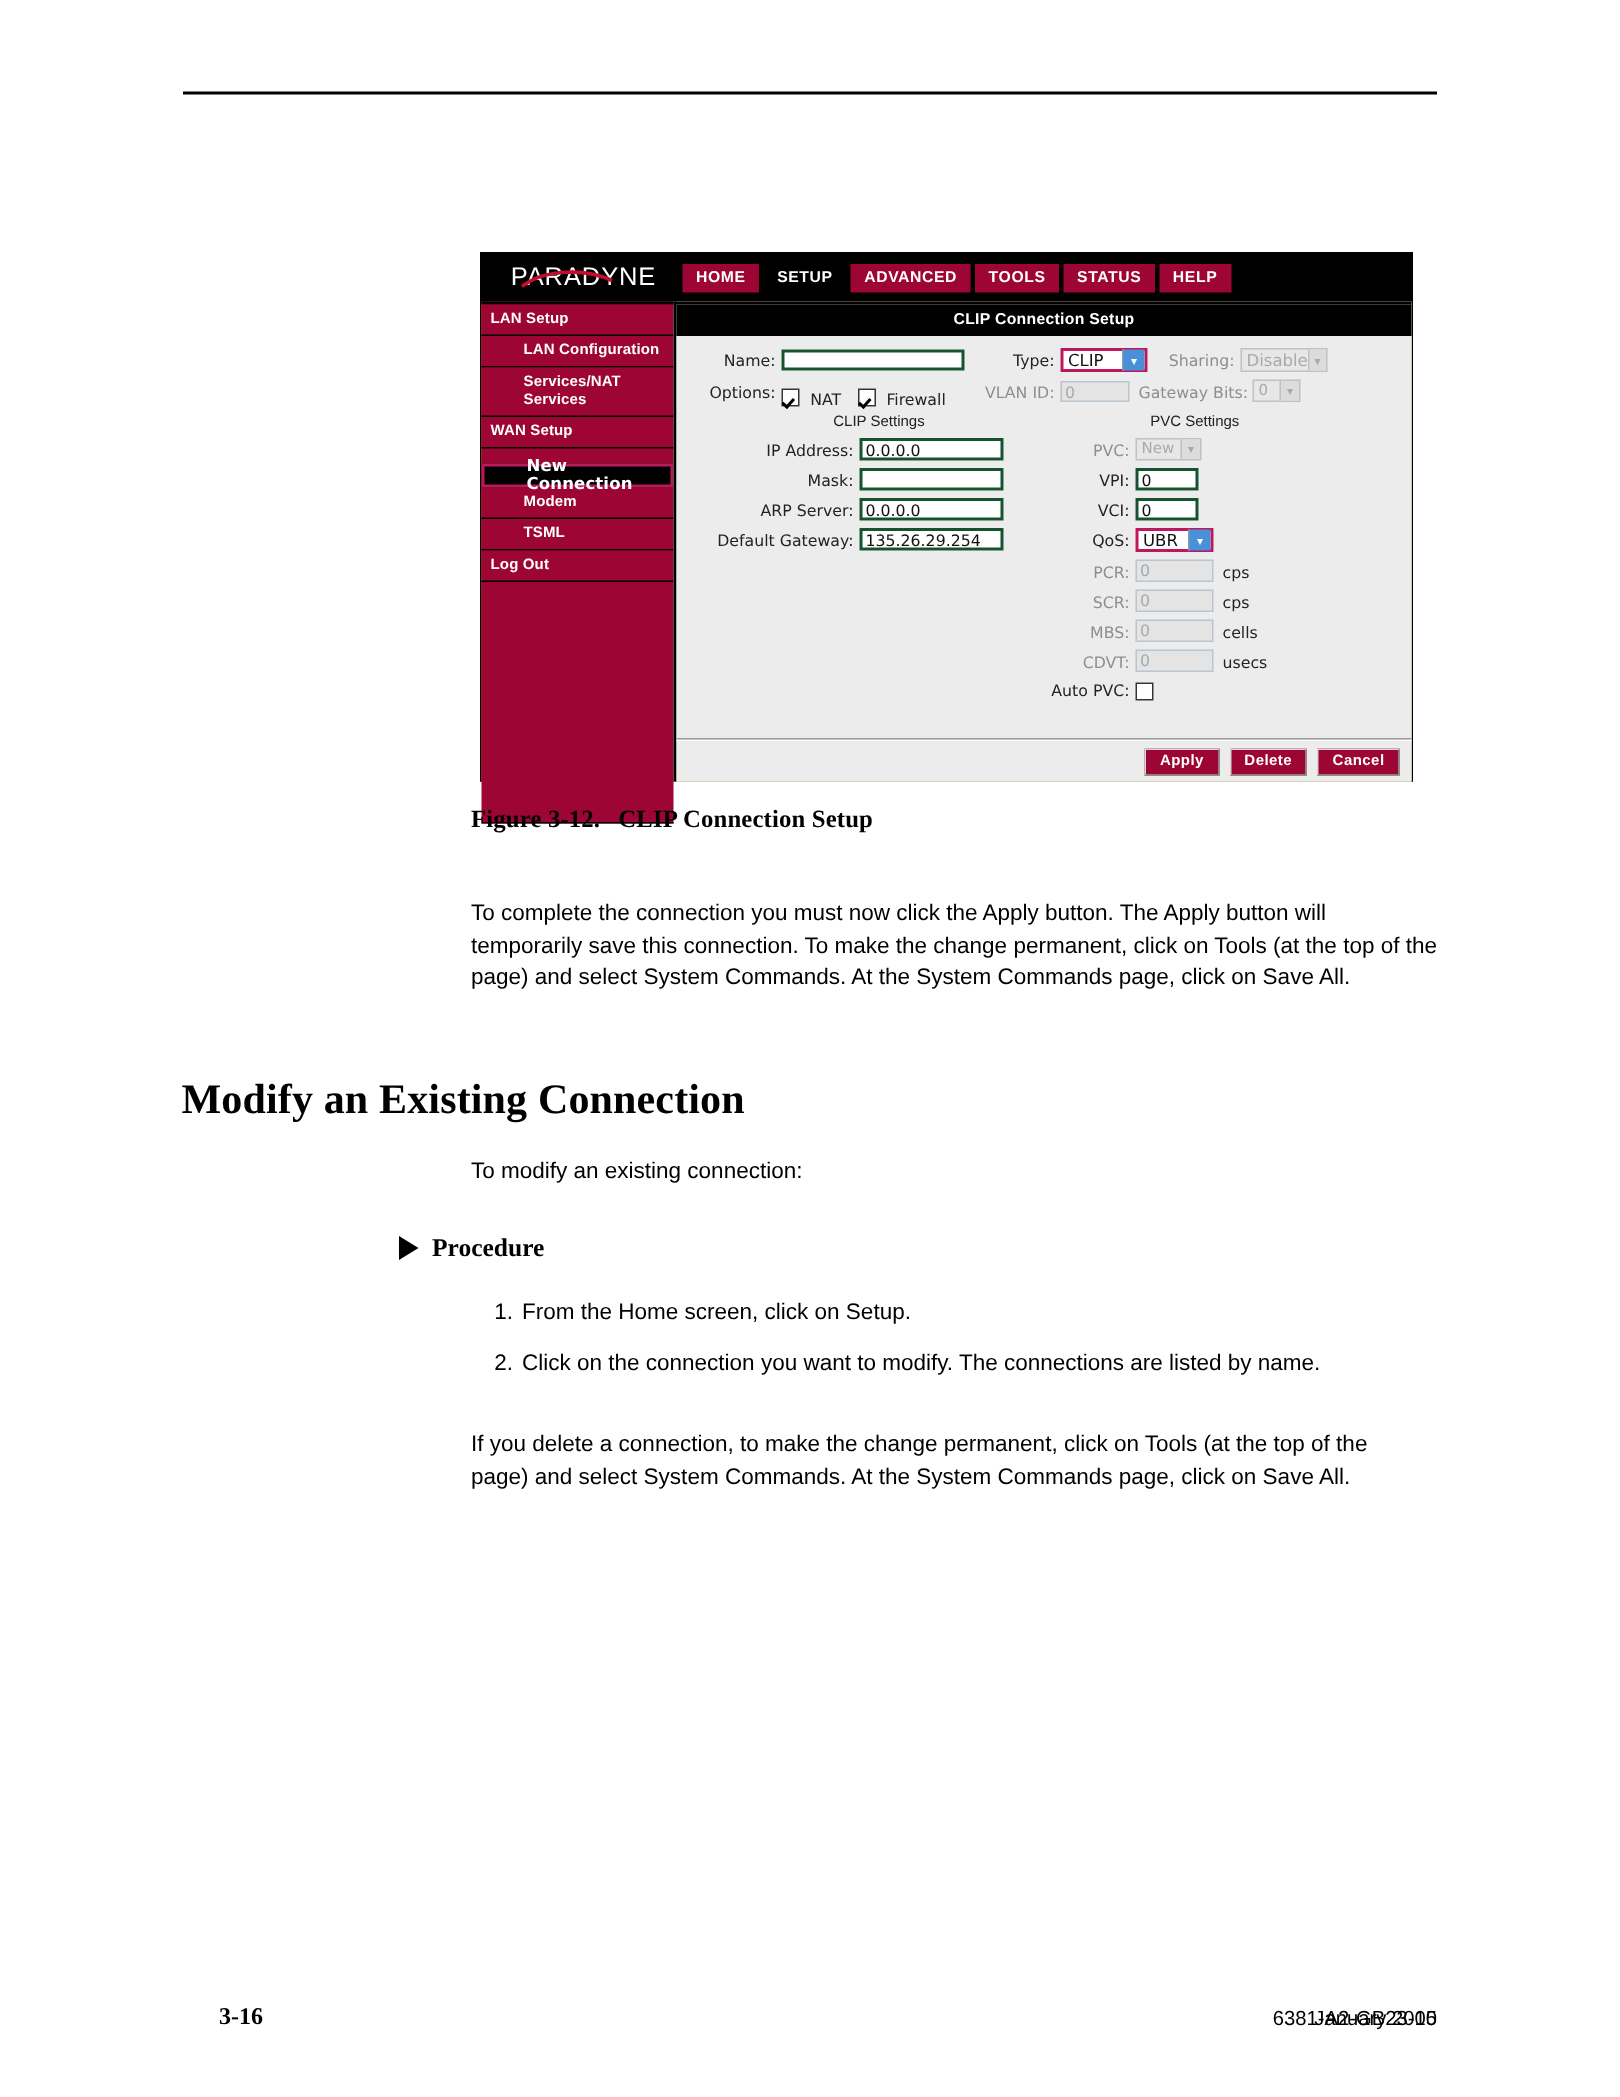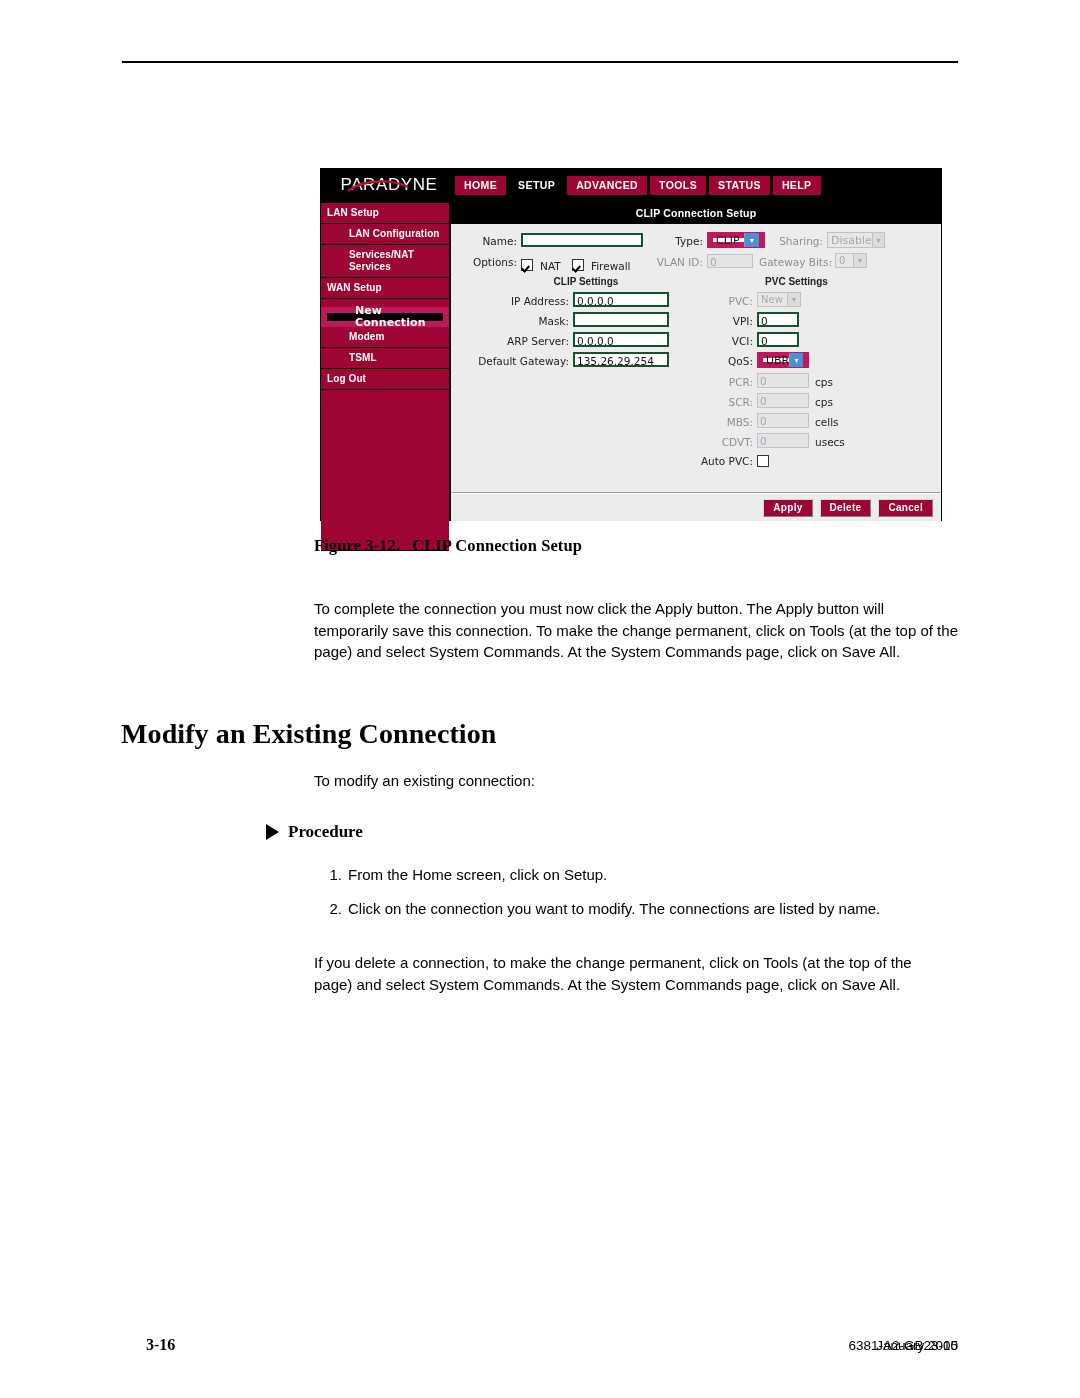--- a/index.html
+++ b/index.html
@@ -232,21 +232,21 @@
     padding: 0 2px;
     line-height: 14px;
     box-sizing: border-box;
   }
   .fld.disabled {
     background: #e4e4e4;
     border: 1px solid #b9c6d2;
     color: #a9a9a9;
   }
   .sel {
-    border: 6px solid #be185d;
+    border: 2px solid #be185d;
     background: #ffffff;
     height: 16px;
     font-family: "DejaVu Sans", sans-serif;
     font-size: 11px;
     color: #111;
     display: inline-flex;
     align-items: center;
     box-sizing: border-box;
     padding-left: 3px;
     position: relative;
@@ -290,21 +290,21 @@
     top: 4px;
     width: 3px;
     height: 6px;
     border: solid #000;
     border-width: 0 2px 2px 0;
     transform: rotate(42deg);
   }
   .sect-head {
     font-family: "Liberation Sans", sans-serif;
     font-size: 10px;
-    font-weight: bold;
+    font-weight: normal;
     color: #222;
     text-align: center;
   }
 
   .toprow { position: relative; height: 42px; }
   .abs { position: absolute; }
 
   
   .fig-caption {
     position: absolute;

